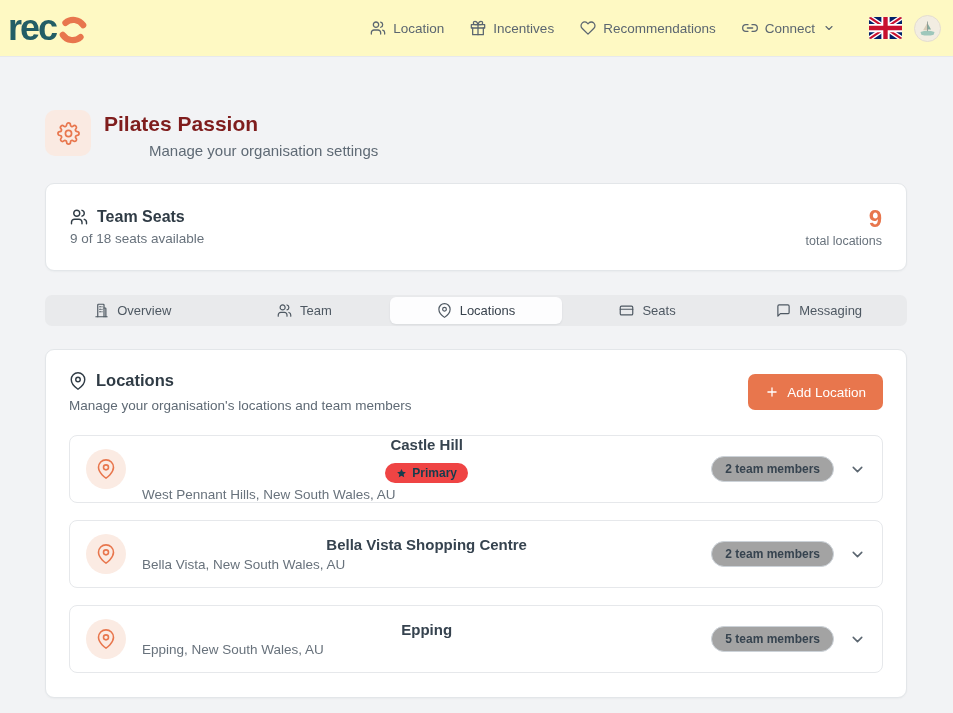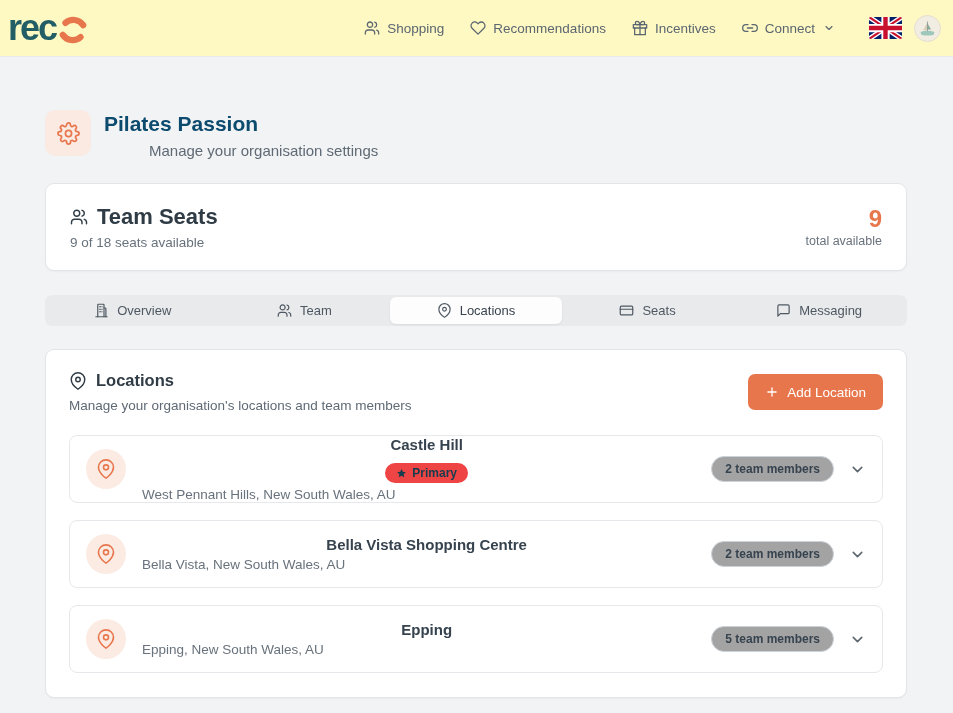--- a/index.html
+++ b/index.html
@@ -42,35 +42,35 @@
   
   .content { width:862px; margin:0 auto 0 45px; }
 
   .page-header { display:flex; align-items:flex-start; margin-top:53px; }
   .header-icon-box {
     width:46px; height:46px; border-radius:10px; background:#faeae2;
     display:flex; align-items:center; justify-content:center; flex:0 0 auto;
   }
   .header-icon-box svg { width:23px; height:23px; stroke:#e8764d; }
   .header-text { margin-left:13px; padding-top:1px; }
-  .page-title { font-size:21px; font-weight:bold; color:#0c4a6e; line-height:1.25; }
+  .page-title { font-size:21px; font-weight:bold; color:#7f1d1d; line-height:1.25; }
   .page-subtitle { font-size:15px; color:#5f6a75; margin-top:5px;margin-left:45px; }
 
   
   .card {
     background:#ffffff; border:1px solid #e3e6e9; border-radius:9px;
     box-shadow:0 1px 2px rgba(30,40,50,0.04);
   }
   .seats-card {
     margin-top:24px; height:88px; display:flex; align-items:center;
     justify-content:space-between; padding:0 24px;
   }
   .seats-left .title-row { display:flex; align-items:center; gap:9px; }
   .seats-left .title-row svg { width:18px; height:18px; stroke:#2f3b45; }
-  .seats-title { font-size:22px; font-weight:bold; color:#2f3b45; }
+  .seats-title { font-size:16px; font-weight:bold; color:#2f3b45; }
   .seats-sub { font-size:13.5px; color:#68727c; margin-top:5px; }
   .seats-right { text-align:right; }
   .seats-count { font-size:24px; font-weight:bold; color:#e8764d; line-height:1.1; }
   .seats-count-label { font-size:12.5px; color:#68727c; margin-top:2px; }
 
   
   .tabbar {
     margin-top:24px; height:31px; background:#e9eaec; border-radius:7px;
     display:flex; align-items:stretch; padding:2px;
   }
@@ -139,37 +139,37 @@
   </div>
   <div class="nav-right">
     <div class="nav-items">
       <div class="nav-item">
         <svg viewBox="0 0 24 24" fill="none" stroke-width="1.9" stroke-linecap="round" stroke-linejoin="round">
             <path d="M16 21v-2a4 4 0 0 0-4-4H6a4 4 0 0 0-4 4v2"></path>
             <circle cx="9" cy="7" r="4"></circle>
             <path d="M22 21v-2a4 4 0 0 0-3-3.87"></path>
             <path d="M16 3.13a4 4 0 0 1 0 7.75"></path>
           </svg>
-        <span>Shopping</span>
-      </div>
-      <div class="nav-item">
-        <svg viewBox="0 0 24 24" fill="none" stroke-width="1.9" stroke-linecap="round" stroke-linejoin="round">
-            <path d="M20.84 4.61a5.5 5.5 0 0 0-7.78 0L12 5.67l-1.06-1.06a5.5 5.5 0 0 0-7.78 7.78l1.06 1.06L12 21.23l7.78-7.78 1.06-1.06a5.5 5.5 0 0 0 0-7.78z"></path>
-          </svg>
-        <span>Recommendations</span>
+        <span>Location</span>
       </div>
       <div class="nav-item">
         <svg viewBox="0 0 24 24" fill="none" stroke-width="1.9" stroke-linecap="round" stroke-linejoin="round">
             <polyline points="20 12 20 22 4 22 4 12"></polyline>
             <rect x="2" y="7" width="20" height="5"></rect>
             <line x1="12" y1="22" x2="12" y2="7"></line>
             <path d="M12 7H7.5a2.5 2.5 0 0 1 0-5C11 2 12 7 12 7z"></path>
             <path d="M12 7h4.5a2.5 2.5 0 0 0 0-5C13 2 12 7 12 7z"></path>
           </svg>
         <span>Incentives</span>
+      </div>
+      <div class="nav-item">
+        <svg viewBox="0 0 24 24" fill="none" stroke-width="1.9" stroke-linecap="round" stroke-linejoin="round">
+            <path d="M20.84 4.61a5.5 5.5 0 0 0-7.78 0L12 5.67l-1.06-1.06a5.5 5.5 0 0 0-7.78 7.78l1.06 1.06L12 21.23l7.78-7.78 1.06-1.06a5.5 5.5 0 0 0 0-7.78z"></path>
+          </svg>
+        <span>Recommendations</span>
       </div>
       <div class="nav-item">
         <svg viewBox="0 0 24 24" fill="none" stroke-width="1.9" stroke-linecap="round" stroke-linejoin="round">
             <path d="M15 7h3a5 5 0 0 1 5 5 5 5 0 0 1-5 5h-3m-6 0H6a5 5 0 0 1-5-5 5 5 0 0 1 5-5h3"></path>
             <line x1="8" y1="12" x2="16" y2="12"></line>
           </svg>
         <span>Connect</span>
         <svg class="chev" viewBox="0 0 24 24" fill="none" stroke-width="2.2" stroke-linecap="round" stroke-linejoin="round">
             <polyline points="6 9 12 15 18 9"></polyline>
           </svg>
@@ -218,21 +218,21 @@
             <circle cx="9" cy="7" r="4"></circle>
             <path d="M22 21v-2a4 4 0 0 0-3-3.87"></path>
             <path d="M16 3.13a4 4 0 0 1 0 7.75"></path>
           </svg>
         <span class="seats-title">Team Seats</span>
       </div>
       <div class="seats-sub">9 of 18 seats available</div>
     </div>
     <div class="seats-right">
       <div class="seats-count">9</div>
-      <div class="seats-count-label">total available</div>
+      <div class="seats-count-label">total locations</div>
     </div>
   </div>
 
   <div class="tabbar">
     <div class="tab">
       <svg viewBox="0 0 24 24" fill="none" stroke-width="1.9" stroke-linecap="round" stroke-linejoin="round">
           <path d="M6 22V3a1 1 0 0 1 1-1h8a1 1 0 0 1 1 1v19"></path>
           <path d="M16 8h2a1 1 0 0 1 1 1v13"></path>
           <path d="M3 22h18"></path>
           <path d="M9 6h2M9 10h2M9 14h2M13 6h0M13 10h0M13 14h0"></path>

